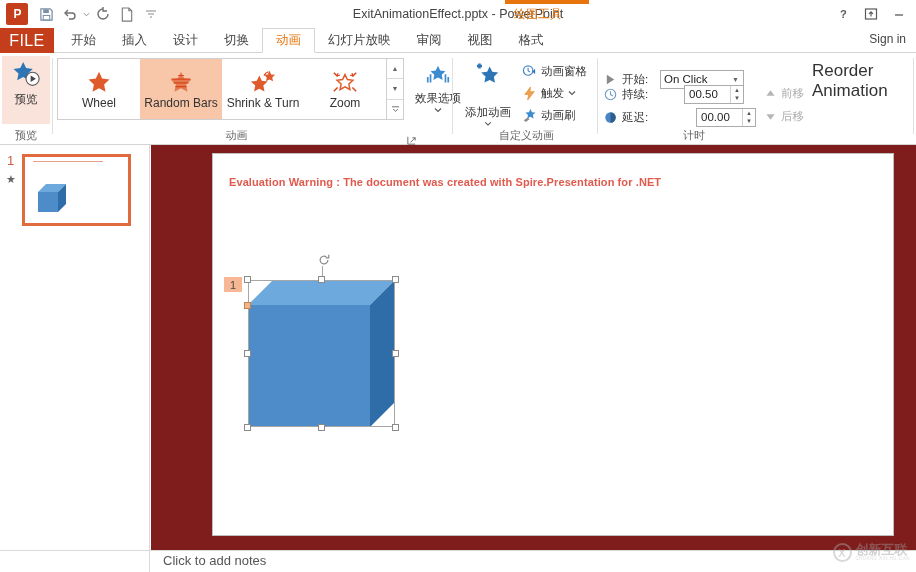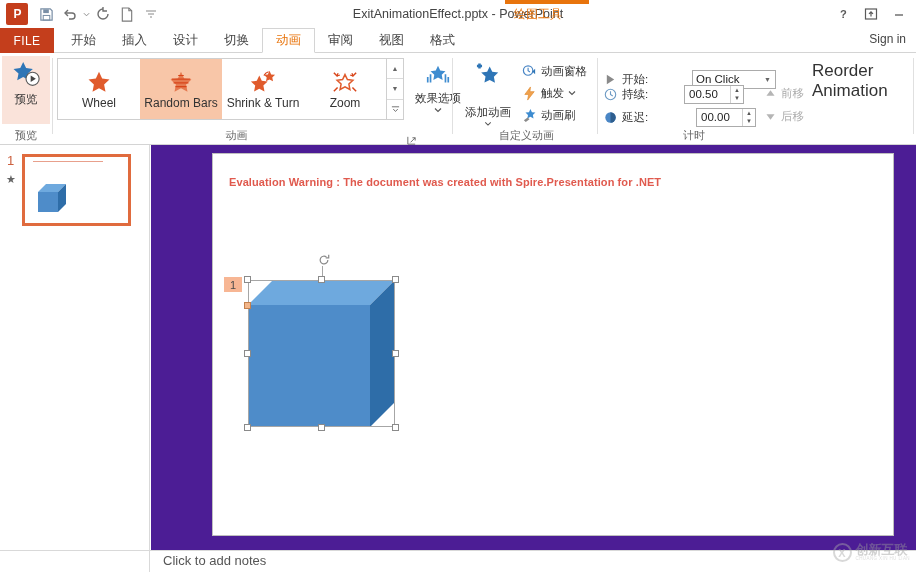--- a/index.html
+++ b/index.html
@@ -59,21 +59,21 @@
 
   
   .tabbar {
     position: absolute; top: 28px; left: 0; width: 916px; height: 25px;
     background: #ffffff;
     border-bottom: 1px solid #D4D4D4;
   }
   .tab-file {
     position: absolute; left: 0; top: 0; width: 54px; height: 25px;
     background: #C43E1C; color: #ffffff;
-    font-size: 12px; letter-spacing: .4px;
+    font-size: 16px; letter-spacing: .4px;
     display: flex; align-items: center; justify-content: center;
   }
   .tabs { position: absolute; left: 58px; top: 0; height: 25px; display: flex; }
   .tab {
     height: 25px; padding: 0 13px;
     display: flex; align-items: center;
     font-size: 12.5px; color: #444444;
   }
   .tab.active {
     color: #E8740C;
@@ -169,21 +169,20 @@
     font-size: 11.5px; color: #333;
   }
   .tm-row .ico { width: 15px; height: 15px; display: flex; align-items: center; justify-content: center; }
   .tm-lbl { min-width: 34px; }
   .combo {
     width: 84px; height: 19px;
     border: 1px solid #ABABAB; background: #fff;
     display: flex; align-items: center; padding-left: 3px;
     font-size: 11.5px; color: #222;
     position: relative;
-    margin-left: 32px;
   }
   .combo .caret {
     position: absolute; right: 4px; top: 50%; transform: translateY(-50%);
     font-size: 7px; color: #666;
   }
   .spin {
     width: 60px; height: 19px;
     border: 1px solid #ABABAB; background: #fff;
     display: flex; align-items: center;
     font-size: 11.5px; color: #222;
@@ -234,21 +233,21 @@
     position: absolute; left: 22px; top: 9px; width: 109px; height: 72px;
     background: #ffffff; border: 3px solid #E06B3E;
   }
   .thumb-line {
     position: absolute; left: 8px; top: 4px; width: 70px; height: 1px;
     background: #E8A08C;
   }
 
   .slidearea {
     position: absolute; left: 151px; top: 0; width: 765px; height: 405px;
-    background: #4c1d95;
+    background: #7f1d1d;
     padding-left: 40px;
   }
   .slide {
     position: absolute; left: 61px; top: 8px; width: 682px; height: 383px;
     background: #ffffff; border: 1px solid #BFBFBF;
   }
   .eval-warn {
     position: absolute; left: 16px; top: 22px;
     font-size: 11px; color: #E05A4E; font-weight: bold;
     letter-spacing: .1px;
@@ -384,20 +383,21 @@
   </div>
 
   <div class="tabbar">
     <div class="tab-file">FILE</div>
     <div class="tabs">
       <div class="tab">开始</div>
       <div class="tab">插入</div>
       <div class="tab">设计</div>
       <div class="tab">切换</div>
       <div class="tab active">动画</div>
+      <div class="tab">幻灯片放映</div>
       <div class="tab">审阅</div>
       <div class="tab">视图</div>
       <div class="tab">格式</div>
     </div>
     <div class="signin">Sign in</div>
   </div>
 
   <div class="ribbon">
 
     <div class="grp grp-preview">

